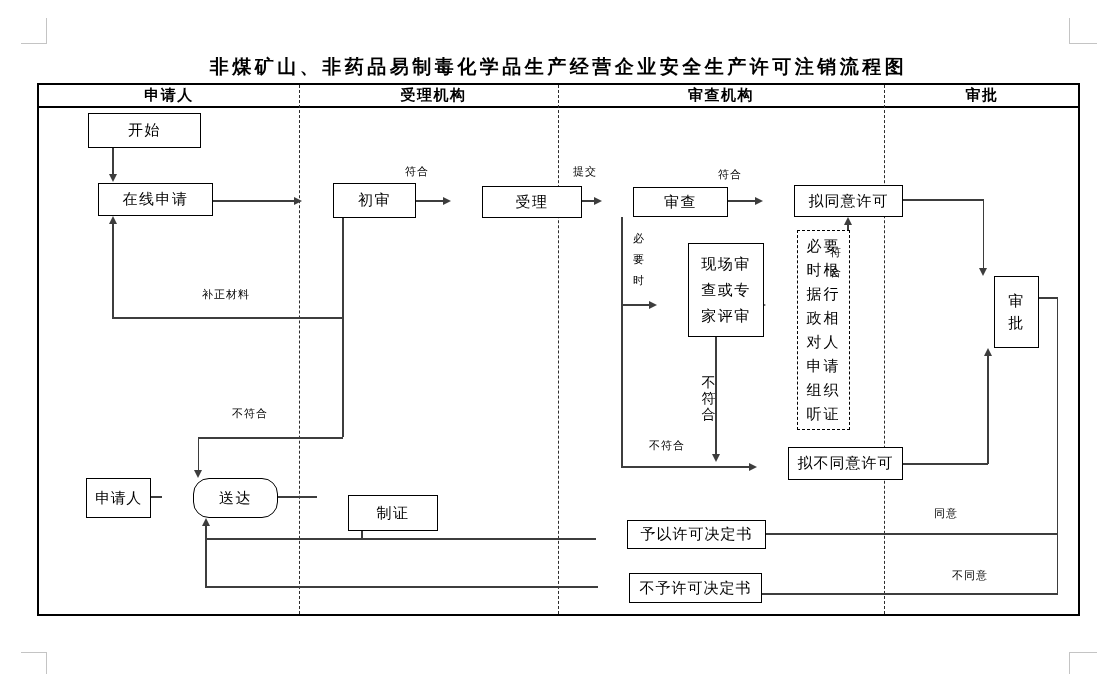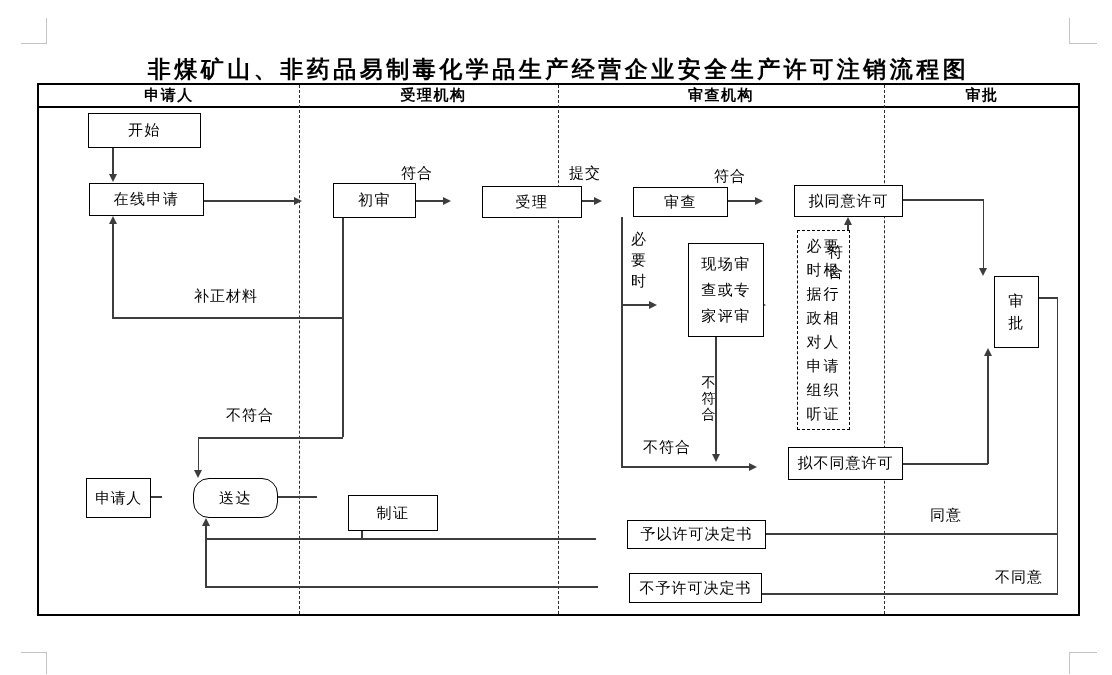--- a/index.html
+++ b/index.html
@@ -1,30 +1,30 @@
 <!DOCTYPE html>
 <html><head>
 <meta charset="utf-8">
 <style>
   html,body{margin:0;padding:0;background:#fff;}
   .page{position:relative;width:1112px;height:675px;background:#fff;overflow:hidden;
         font-family:"Liberation Sans","DejaVu Sans",sans-serif;color:#000;}
   .title{position:absolute;left:37px;top:54px;width:1043px;text-align:center;
-         font-size:23px;font-weight:bold;letter-spacing:3.5px;margin:0;}
+         font-size:19px;font-weight:bold;letter-spacing:3.5px;margin:0;}
   .tbl{position:absolute;left:37px;top:83px;width:1043px;height:533px;
        border:2px solid #000;box-sizing:border-box;}
   .headline{position:absolute;left:39px;top:106px;width:1039px;height:1.5px;background:#000;}
   .coldiv{position:absolute;top:85px;height:529px;width:0;border-left:1.5px dashed #2b2b2b;z-index:0;}
   .colhead{position:absolute;top:86px;height:20px;font-weight:bold;font-size:15px;
            text-align:center;letter-spacing:1.5px;z-index:2;}
   .node{position:absolute;border:1.5px solid #000;background:#fff;box-sizing:border-box;
         display:flex;align-items:center;justify-content:center;text-align:center;
         font-size:15px;letter-spacing:1.5px;white-space:pre-line;z-index:2;margin-left:31px;}
   .node.dashed{border-style:dashed;}
-  .lbl{position:absolute;font-size:15px;letter-spacing:1px;text-align:center;
+  .lbl{position:absolute;font-size:11px;letter-spacing:1px;text-align:center;
        white-space:pre-line;z-index:3;}
   .hl{position:absolute;height:1.5px;background:#3d3d3d;z-index:1;}
   .vl{position:absolute;width:1.5px;background:#3d3d3d;z-index:1;}
   .ah{position:absolute;width:0;height:0;z-index:1;}
   .ah.r{border-top:4px solid transparent;border-bottom:4px solid transparent;border-left:8px solid #3d3d3d;}
   .ah.l{border-top:4px solid transparent;border-bottom:4px solid transparent;border-right:8px solid #3d3d3d;}
   .ah.u{border-left:4px solid transparent;border-right:4px solid transparent;border-bottom:8px solid #3d3d3d;}
   .ah.d{border-left:4px solid transparent;border-right:4px solid transparent;border-top:8px solid #3d3d3d;}
   .corner{position:absolute;width:25px;height:25px;z-index:0;}
   .corner.tl{left:21px;top:18px;border-right:1.5px solid #c4c4c4;border-bottom:1.5px solid #c4c4c4;}
@@ -49,21 +49,21 @@
   <div class="coldiv" style="left:299px;"></div>
   <div class="coldiv" style="left:558px;"></div>
   <div class="coldiv" style="left:884px;"></div>
 
   <div class="colhead" style="left:39px;width:260px;">申请人</div>
   <div class="colhead" style="left:304px;width:259px;">受理机构</div>
   <div class="colhead" style="left:558px;width:326px;">审查机构</div>
   <div class="colhead" style="left:884px;width:196px;">审批</div>
 
   <div class="node" style="left:57px;top:113px;width:113px;height:35px;">开始</div>
-  <div class="node" style="left:58px;top:183px;width:115px;height:33px;">在线申请</div>
+  <div class="node" style="left:67px;top:183px;width:115px;height:33px;">在线申请</div>
   <div class="node" style="left:302px;top:183px;width:83px;height:35px;">初审</div>
   <div class="node" style="left:451px;top:186px;width:100px;height:32px;">受理</div>
   <div class="node" style="left:602px;top:187px;width:95px;height:30px;">审查</div>
   <div class="node" style="left:763px;top:185px;width:109px;height:32px;letter-spacing:1px;">拟同意许可</div>
   <div class="node dashed" style="left:766px;top:230px;width:53px;height:200px;line-height:24px;letter-spacing:2px;">必要
 时根
 据行
 政相
 对人
 申请
@@ -89,21 +89,21 @@
   <div class="lbl" style="left:630px;top:228px;width:18px;line-height:21px;">必
 要
 时</div>
   <div class="lbl" style="left:827px;top:242px;width:18px;line-height:20px;">符
 合</div>
   <div class="lbl" style="left:700px;top:374px;width:18px;font-size:14px;line-height:16px;">不
 符
 合</div>
   <div class="lbl" style="left:632px;top:438px;width:70px;">不符合</div>
   <div class="lbl" style="left:916px;top:506px;width:60px;">同意</div>
-  <div class="lbl" style="left:984px;top:568px;width:70px;">不同意</div>
+  <div class="lbl" style="left:935px;top:568px;width:70px;">不同意</div>
 
   <div class="vl" style="left:112px;top:148px;height:27px;"></div>
   <div class="ah d" style="left:109px;top:174px;"></div>
 
   <div class="hl" style="left:173px;top:200px;width:121px;"></div>
   <div class="ah r" style="left:294px;top:197px;"></div>
 
   <div class="hl" style="left:385px;top:200px;width:58px;"></div>
   <div class="ah r" style="left:443px;top:197px;"></div>
 

